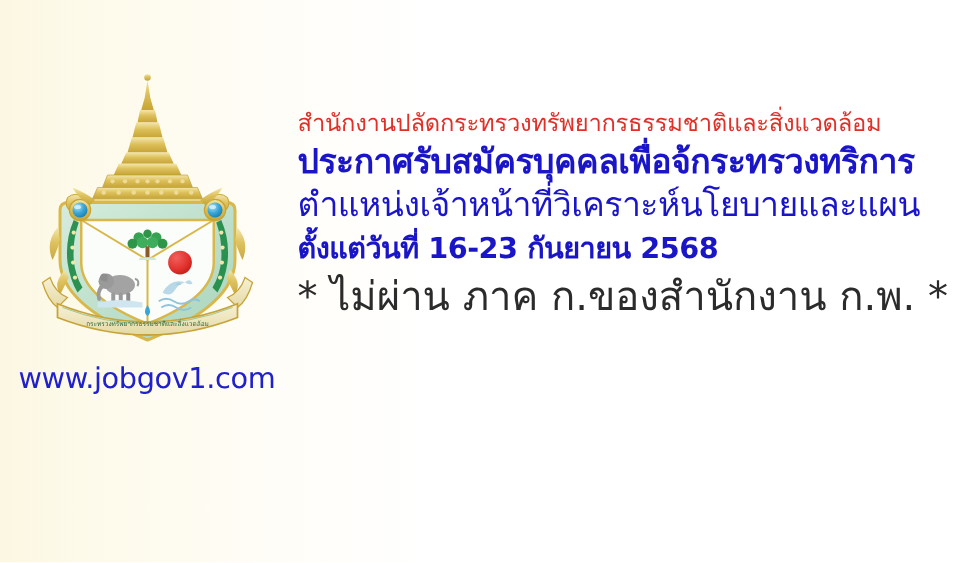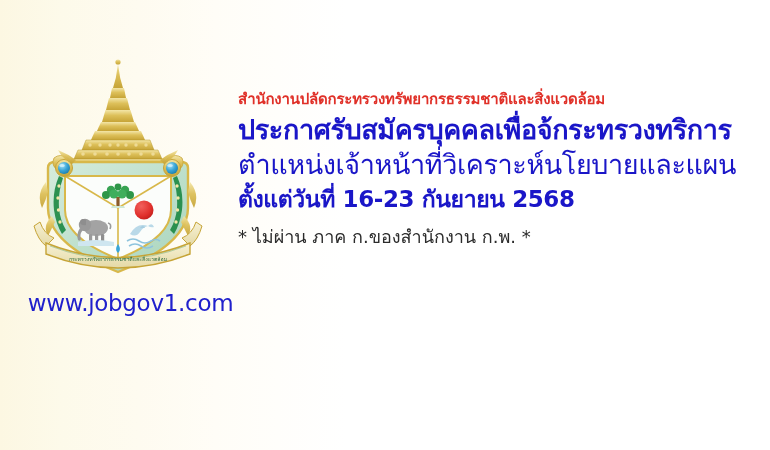--- a/index.html
+++ b/index.html
@@ -49,39 +49,38 @@
     position: absolute;
     left: 0px;
     top: 232px;
     width: 235px;
     text-align: center;
     font-family: "DejaVu Sans", "Liberation Sans", sans-serif;
     font-size: 23px;
     letter-spacing: -0.3px;
     color: #2020cc;
     white-space: nowrap;
-    margin-left: 13px;
   }
 
   
   .text-block {
     position: absolute;
     left: 238px;
     top: 86px;
     width: 530px;
   }
 
   .line {
     white-space: nowrap;
     font-family: "DejaVu Sans", "Liberation Sans", sans-serif;
   }
 
   .line-org {
-    font-size: 15px;
-    font-weight: 700;
+    font-size: 19px;
+    font-weight: 400;
     color: #e03028;
     line-height: 26px;
     letter-spacing: -0.2px;
   }
   .line-head1 {
     font-size: 27px;
     font-weight: 700;
     color: #1a16c8;
     line-height: 35px;
     letter-spacing: -0.4px;
@@ -94,21 +93,21 @@
     letter-spacing: -0.4px;
   }
   .line-dates {
     font-size: 23px;
     font-weight: 700;
     color: #1a16c8;
     line-height: 35px;
     letter-spacing: -0.4px;
   }
   .line-note {
-    font-size: 18px;
+    font-size: 32px;
     font-weight: 400;
     color: #2b2b2b;
     line-height: 40px;
     letter-spacing: 0px;
   }
 </style>
 </head>
 <body>
 
 <div class="poster">

